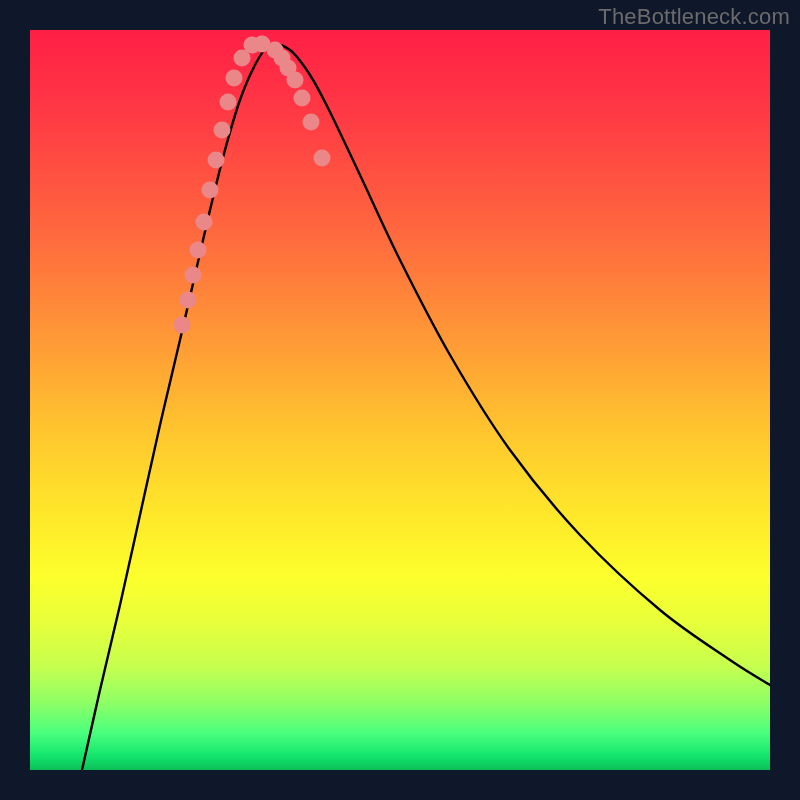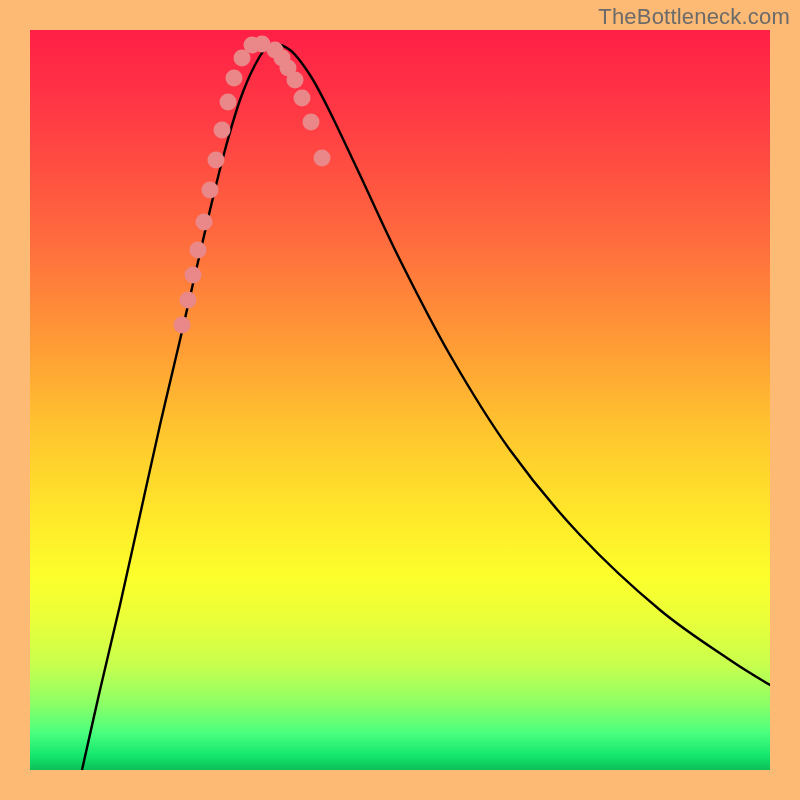--- a/index.html
+++ b/index.html
@@ -10,21 +10,21 @@
     background: #000;
     overflow: hidden;
     font-family: Arial, Helvetica, sans-serif;
   }
   .frame {
     position: absolute;
     left: 0;
     top: 0;
     width: 800px;
     height: 800px;
-    background: #fdba74;
+    background: #0f172a;
   }
   .plot {
     position: absolute;
     left: 30px;
     top: 30px;
     width: 740px;
     height: 740px;
     
     background: linear-gradient(to bottom,
       #ff1f46 0%,

